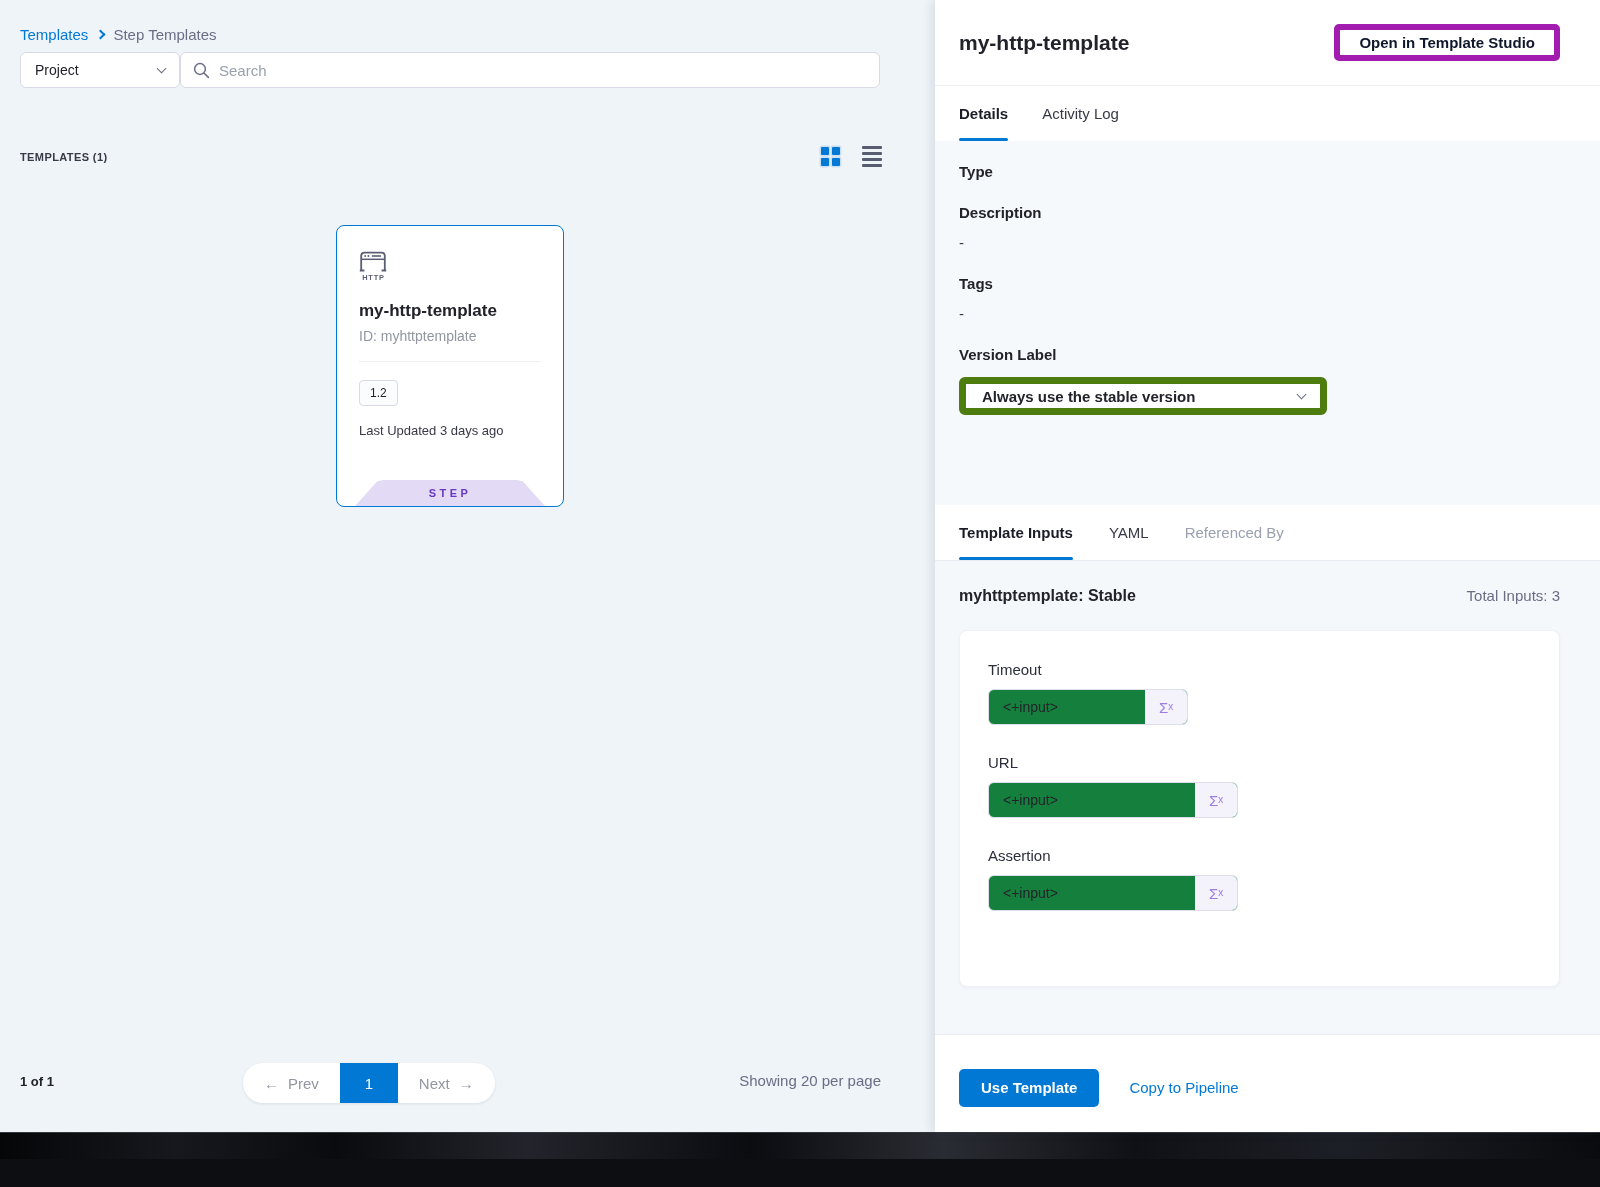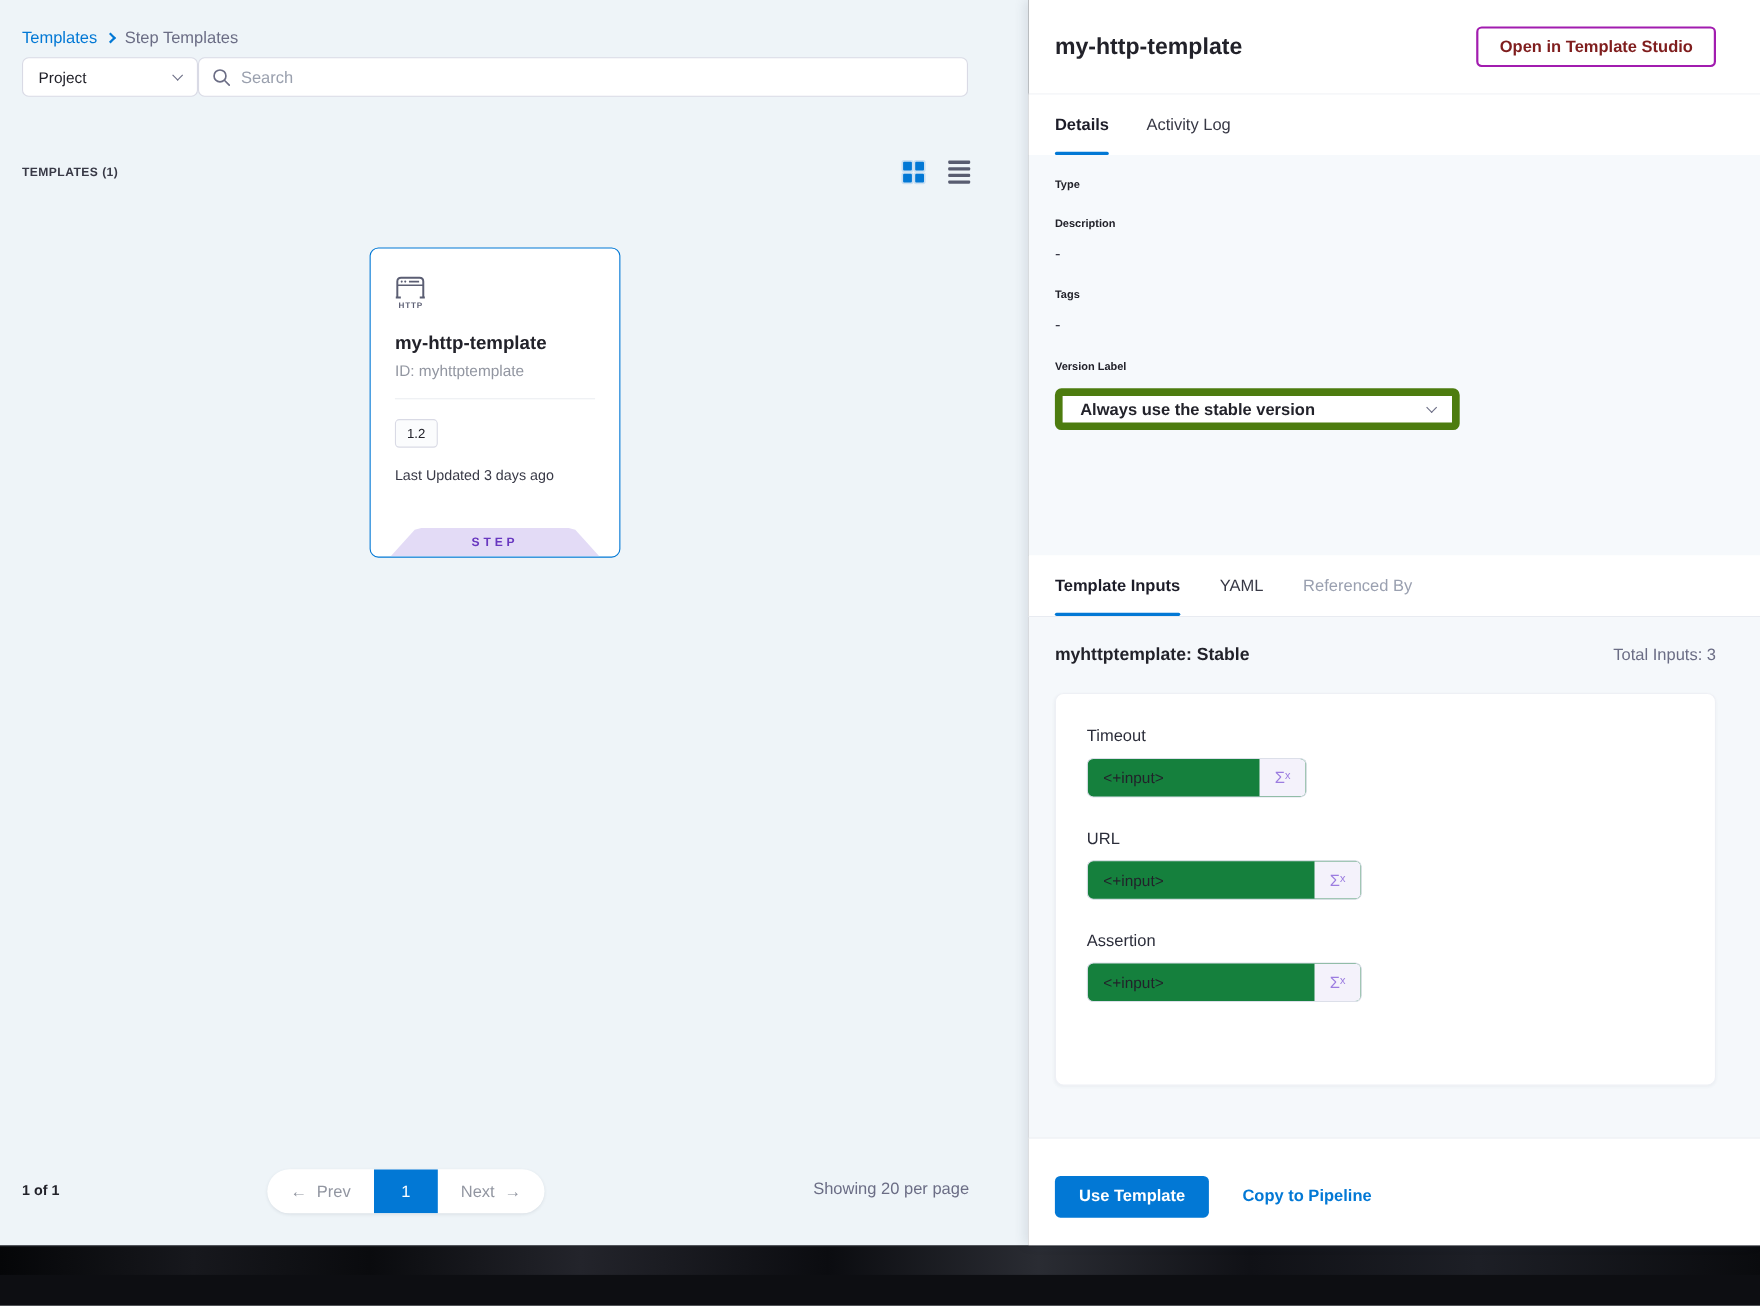--- a/index.html
+++ b/index.html
@@ -55,31 +55,31 @@
   .pcur { width:58px; border:none; background:#0278d5; color:#fff; font-size:15px; font-family:inherit; cursor:pointer; }
   .per-page { position:absolute; right:54px; top:10px; font-size:15px; color:#6b6d85; }
 
   
   .right-panel { flex:1; background:#fff; display:flex; flex-direction:column; position:relative; z-index:2;
     box-shadow:-3px 0 10px rgba(40,60,80,.12); }
 
   .panel-header { height:86px; flex-shrink:0; display:flex; align-items:center; justify-content:space-between;
     padding:0 40px 0 24px; border-bottom:1px solid #edeff4; }
   .panel-title { font-size:21px; font-weight:bold; color:#22222a; }
-  .studio-btn { height:37px; padding:0 19px; background:#fff; border:2px solid #a21caf; border-radius:5px;
-    color:#7f1d1d; font-size:15px; font-weight:bold; font-family:inherit; cursor:pointer; }
+  .studio-btn { height:37px; padding:0 19px; background:#fff; border:6px solid #a21caf; border-radius:5px;
+    color:#0f172a; font-size:15px; font-weight:bold; font-family:inherit; cursor:pointer; }
 
   .main-tabs { height:55px; flex-shrink:0; display:flex; gap:34px; padding:0 24px; align-items:stretch; background:#fff; }
   .tab { position:relative; display:flex; align-items:center; font-size:15px; color:#383946; cursor:pointer; }
   .tab.active { font-weight:bold; color:#1c1c28; }
   .tab.active::after { content:""; position:absolute; left:0; right:0; bottom:0; height:3px; background:#0278d5; border-radius:2px; }
   .tab.muted { color:#9aa0b0; }
 
   .details-content { height:364px; flex-shrink:0; background:#f6f9fc; padding:22px 40px 0 24px; }
-  .d-label { font-size:10px; font-weight:600; color:#22222a; }
+  .d-label { font-size:15px; font-weight:600; color:#22222a; }
   .type-row { display:flex; align-items:center; gap:11px; margin:11px 0 0; font-size:15px; color:#22222a; }
   .d-value { margin-top:13px; font-size:15px; color:#383946; }
   .mt { margin-top:24px; }
   .version-select { margin-top:14px; width:368px; height:38px; background:#fff; border:7px solid #4d7c0f; border-radius:6px;
     display:flex; align-items:center; justify-content:space-between; padding:0 15px 0 16px;
     font-size:15px; font-weight:600; color:#22222a; cursor:pointer; }
 
   .sub-tabs { height:56px; flex-shrink:0; display:flex; gap:36px; padding:0 24px; align-items:stretch;
     background:#fff; border-bottom:1px solid #e8ebf1; }
 
@@ -95,21 +95,21 @@
     display:flex; align-items:stretch; overflow:hidden; }
   .runtime-input .value { flex:1; display:flex; align-items:center; padding:0 14px; font-size:14px; color:#22222a; }
   .runtime-input .sigma { width:42px; display:flex; align-items:center; justify-content:center;
     background:#f4f2fb; color:#9c7de0; font-size:15px; cursor:pointer; }
   .w-sm { width:200px; } .w-md { width:250px; }
 
   .panel-footer { height:98px; flex-shrink:0; background:#fff; border-top:1px solid #e8ebf1;
     display:flex; align-items:center; gap:30px; padding:8px 40px 0 24px; }
   .use-btn { height:38px; padding:0 22px; background:#0278d5; border:none; border-radius:5px;
     color:#fff; font-size:15px; font-weight:bold; font-family:inherit; cursor:pointer; }
-  .copy-link { color:#0278d5; font-size:15px; font-weight:bold; text-decoration:none; cursor:pointer; }
+  .copy-link { color:#0278d5; font-size:15px; font-weight:normal; text-decoration:none; cursor:pointer; }
 
   .bottom-strip { width:1600px; height:27px; border-top:1px solid #34363e;
     background:linear-gradient(90deg,#050608 0%,#17181d 11%,#0a0b0e 21%,#23242b 33%,#0b0c10 47%,#2a2c33 59%,#101116 71%,#1d1f26 84%,#0a0b0e 100%); }
 
   .http-icon { color:#5b5e73; display:inline-flex; }
 </style>
 </head>
 <body>
 
 <svg width="0" height="0" style="position:absolute">

